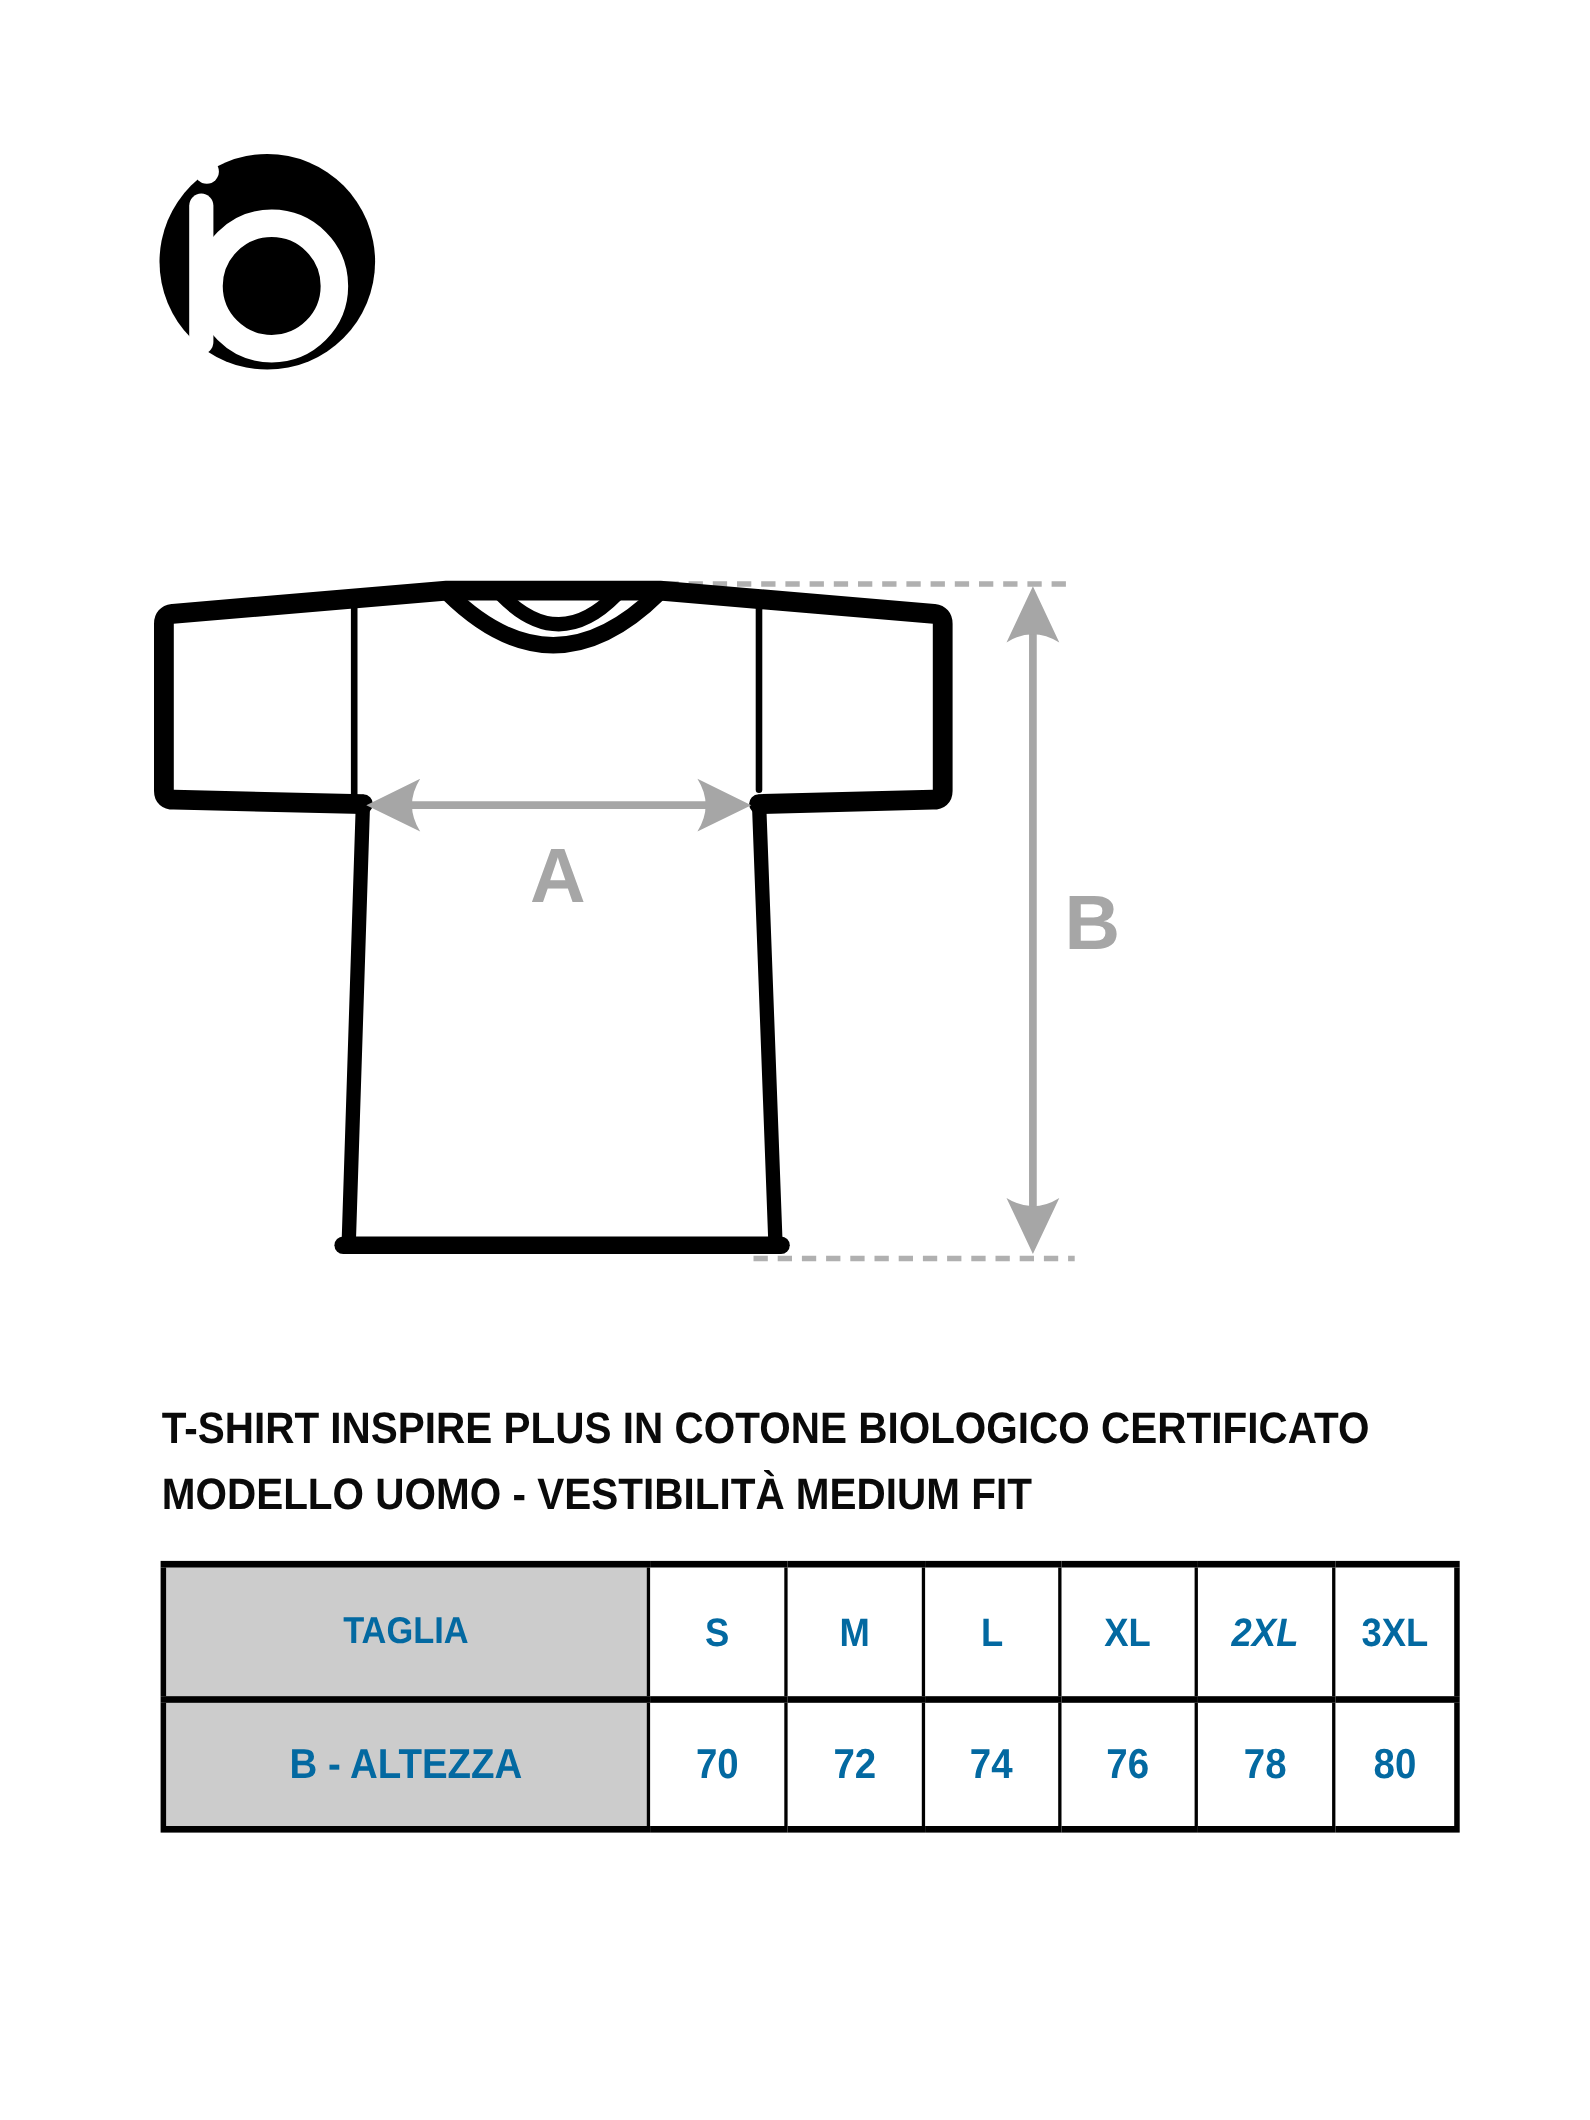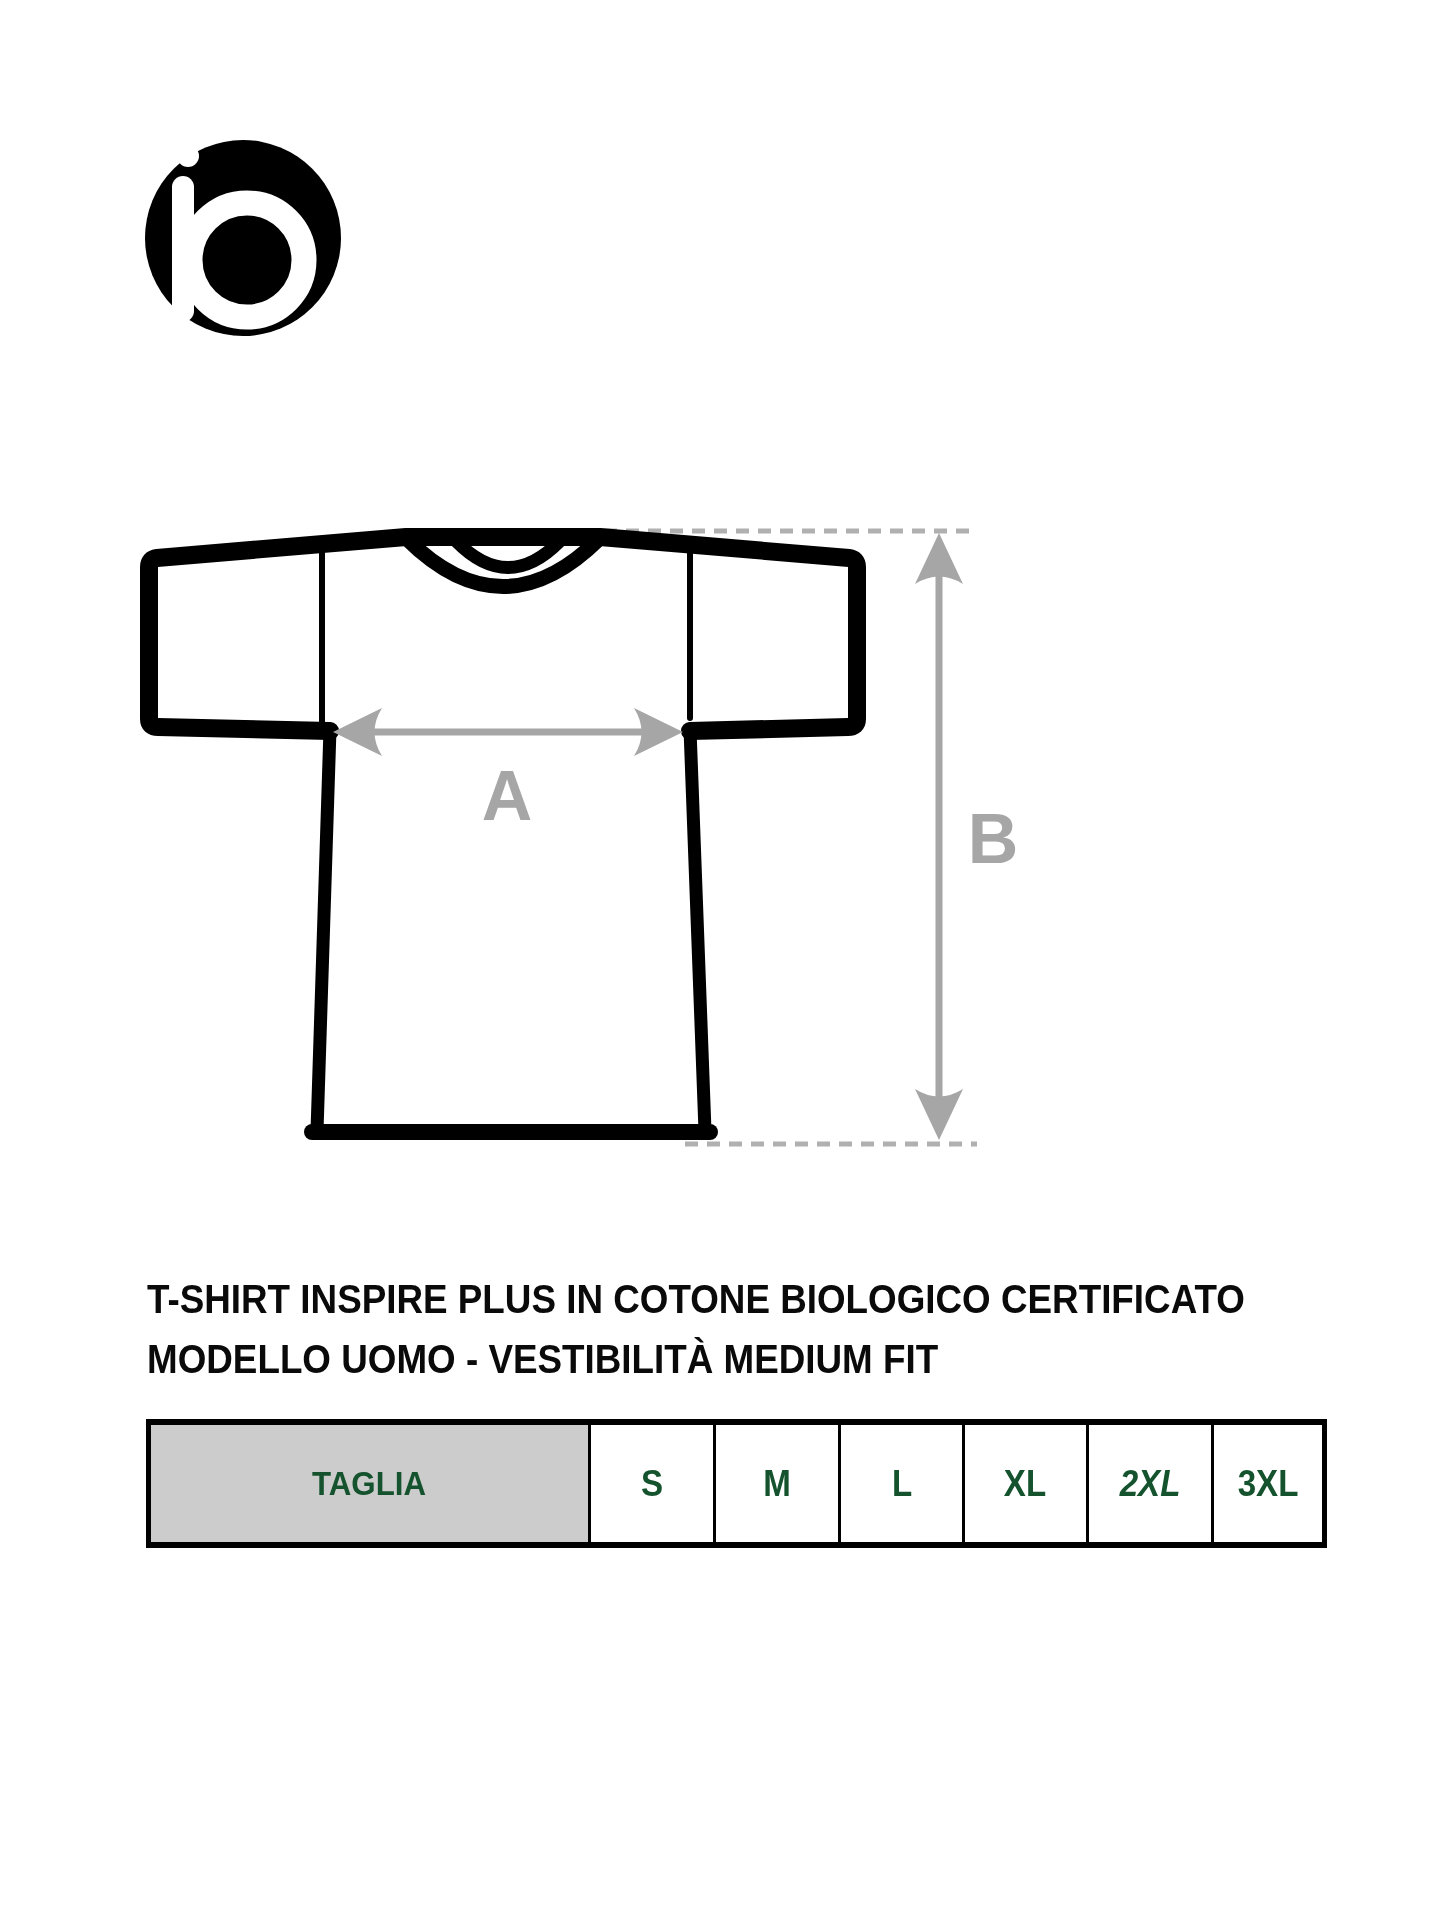--- a/index.html
+++ b/index.html
@@ -8,21 +8,21 @@
   #diagram-svg{position:absolute;left:0;top:0;}
   .title-line{position:absolute;left:147px;font-size:40px;font-weight:bold;color:#0a0a0a;
               white-space:nowrap;transform:scaleX(0.92);transform-origin:left center;
               letter-spacing:0px;}
   #title-line1{top:1277px;}
   #title-line2{top:1337px;}
   #size-table{position:absolute;left:146px;top:1419px;border-collapse:collapse;
               border:5px solid #000;table-layout:fixed;width:1153px;}
   #size-table td{border-left:3px solid #000;border-right:3px solid #000;
                  border-top:6px solid #000;border-bottom:6px solid #000;
-                 text-align:center;vertical-align:middle;padding:0;color:#14532d;}
+                 text-align:center;vertical-align:middle;padding:0;color:#0369a1;}
   #size-table td.label-cell{background:#cccccc;}
   #size-table .cell-txt{display:inline-block;font-weight:bold;transform:scaleX(0.92);}
   #size-table tr.hdr .cell-txt{font-size:36px;}
   #size-table td.label-cell .cell-txt{font-size:34px;}
   #size-table tr.val .cell-txt{font-size:38px;}
 </style>
 </head>
 <body>
 
 <div id="page">
@@ -89,16 +89,39 @@
       </td>
       <td style="width:122px;font-style:italic;">
         <span class="cell-txt">2XL</span>
       </td>
       <td style="width:108px;">
         <span class="cell-txt">3XL</span>
       </td>
     </tr>
 
 
+    <tr class="val" style="height:118px;">
+      <td class="label-cell">
+        <span class="cell-txt">B - ALTEZZA</span>
+      </td>
+      <td>
+        <span class="cell-txt">70</span>
+      </td>
+      <td>
+        <span class="cell-txt">72</span>
+      </td>
+      <td>
+        <span class="cell-txt">74</span>
+      </td>
+      <td>
+        <span class="cell-txt">76</span>
+      </td>
+      <td>
+        <span class="cell-txt">78</span>
+      </td>
+      <td>
+        <span class="cell-txt">80</span>
+      </td>
+    </tr>
   </tbody>
     </table>
 
 </div>
 
 </body></html>

